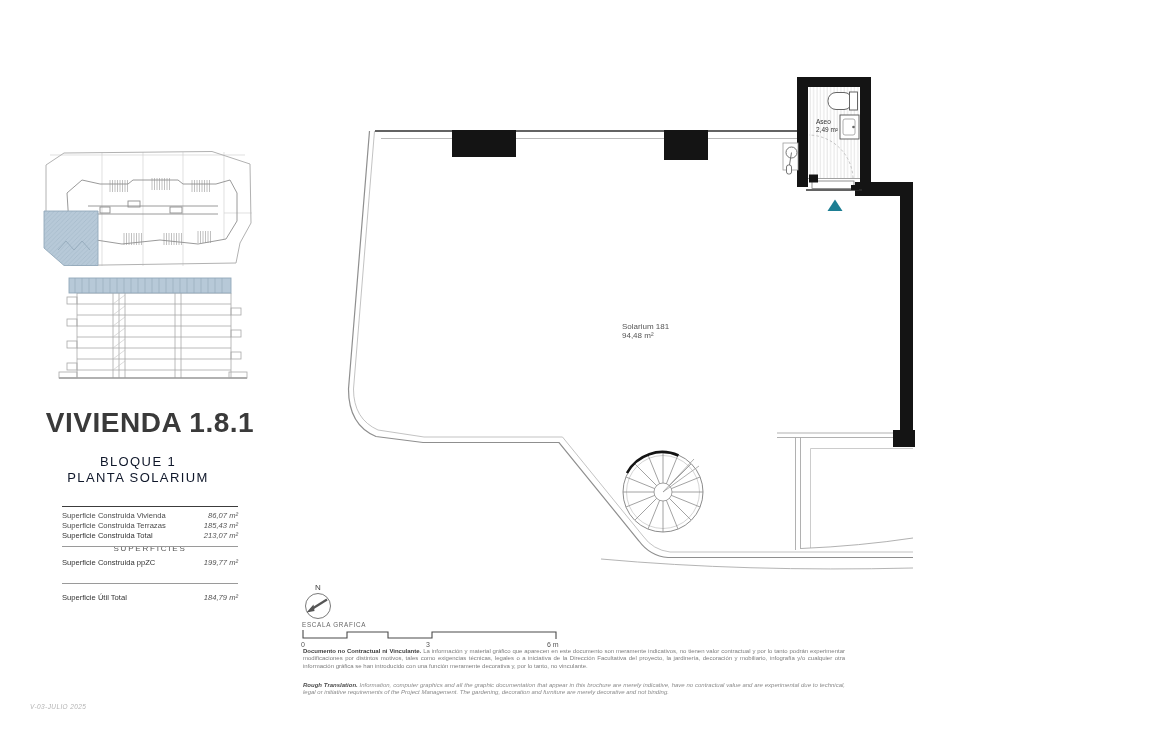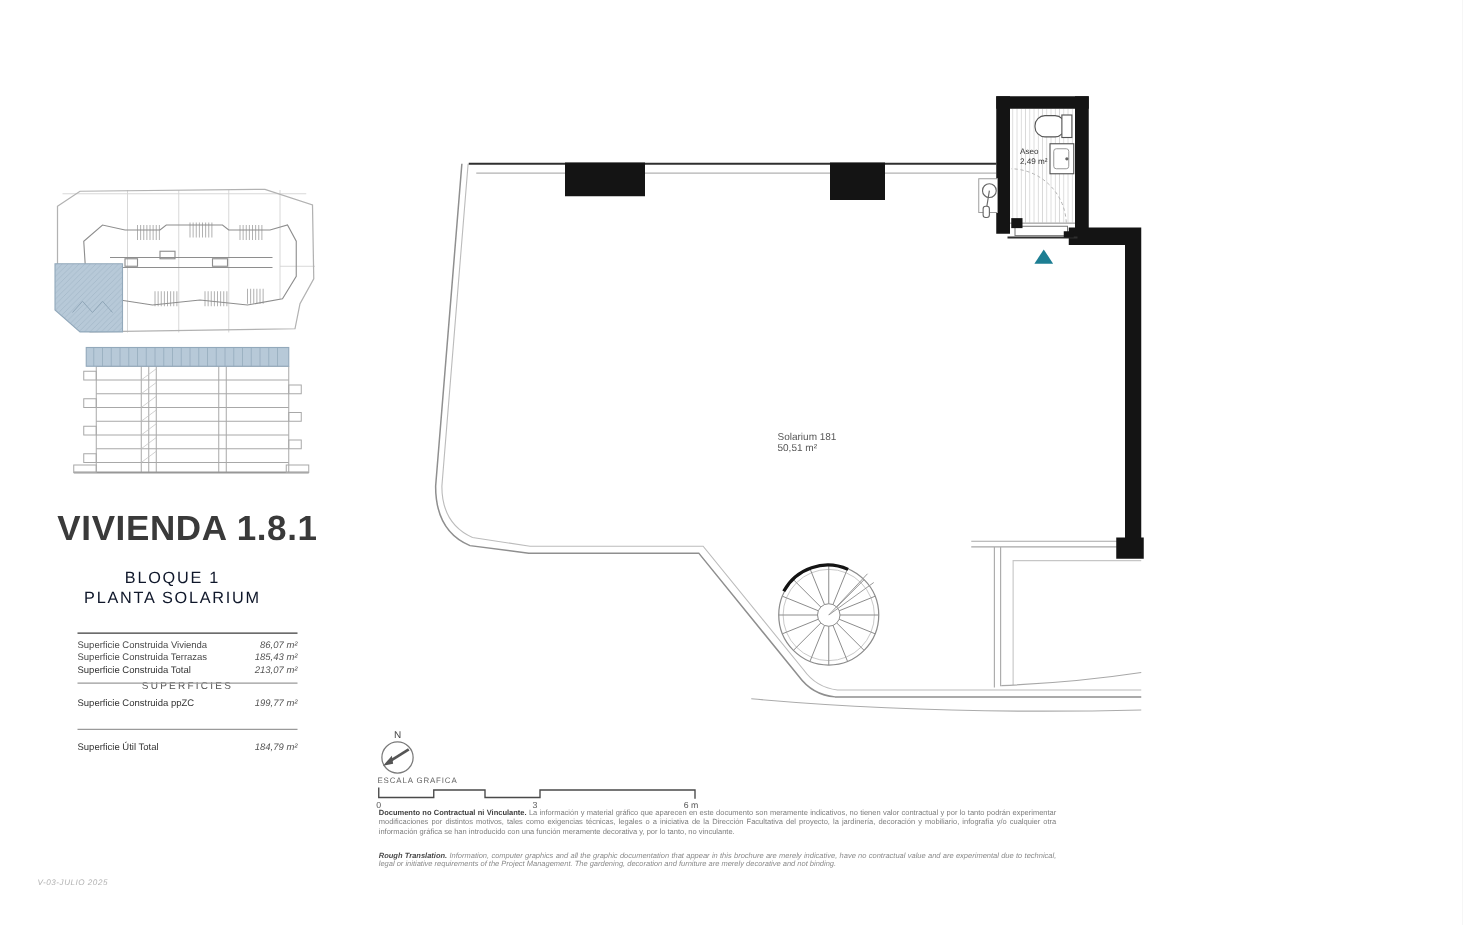--- a/index.html
+++ b/index.html
@@ -17,21 +17,21 @@
   .surf-head{left:40px;top:496px;width:220px;text-align:center;font-size:8px;
              letter-spacing:1.8px;color:#555;margin-top:48px;}
   .rule{height:0;border-top:1.3px solid #3c3c3c;}
   .rule.thin{border-top:0.8px solid #9a9a9a;}
   .surf-table{left:62px;width:176px;font-size:7.6px;color:#4a4a4a;}
   .surf-row{display:flex;justify-content:space-between;line-height:9.8px;gap:28px;}
   .surf-row .val{font-style:italic;color:#555;}
   .surf-row.bold .lbl{font-weight:normal;color:#333;}
   .version{left:30px;top:703px;font-size:6.5px;font-style:italic;color:#b3b3b3;letter-spacing:.4px;}
   
-  .room-label{left:622px;top:345px;font-size:8px;line-height:9px;color:#555;}
+  .room-label{left:622px;top:322px;font-size:8px;line-height:9px;color:#555;}
   .aseo-label{left:816px;top:118px;font-size:6.5px;line-height:7.6px;color:#333;}
   
   .north-n{left:310px;top:583px;width:16px;text-align:center;font-size:8px;color:#444;}
   .escala{left:302px;top:621px;font-size:6.3px;letter-spacing:.7px;color:#666;}
   .tick{top:641px;font-size:7px;color:#555;}
   
   .foot{width:542px;font-size:6px;line-height:7.4px;color:#7d7d7d;text-align:justify;}
   .foot .lead{font-weight:bold;color:#3d3d3d;}
   .foot.en{font-style:italic;color:#8a8a8a;}
   .foot.en .lead{color:#4a4a4a;}
@@ -207,21 +207,21 @@
     <div class="surf-row bold">
       <span class="lbl">Superficie Útil Total</span>
       <span class="val">184,79 m²</span>
     </div>
   </div>
 
   <div class="abs version">V-03-JULIO 2025</div>
 
   <div class="abs room-label">
     <div>Solarium 181</div>
-    <div>50,51 m²</div>
+    <div>94,48 m²</div>
   </div>
   <div class="abs aseo-label">
     <div>Aseo</div>
     <div>2,49 m²</div>
   </div>
 
   <div class="abs north-n">N</div>
   <div class="abs escala">ESCALA GRAFICA</div>
   <div class="abs tick" style="left:301px">0</div>
   <div class="abs tick" style="left:426px">3</div>

